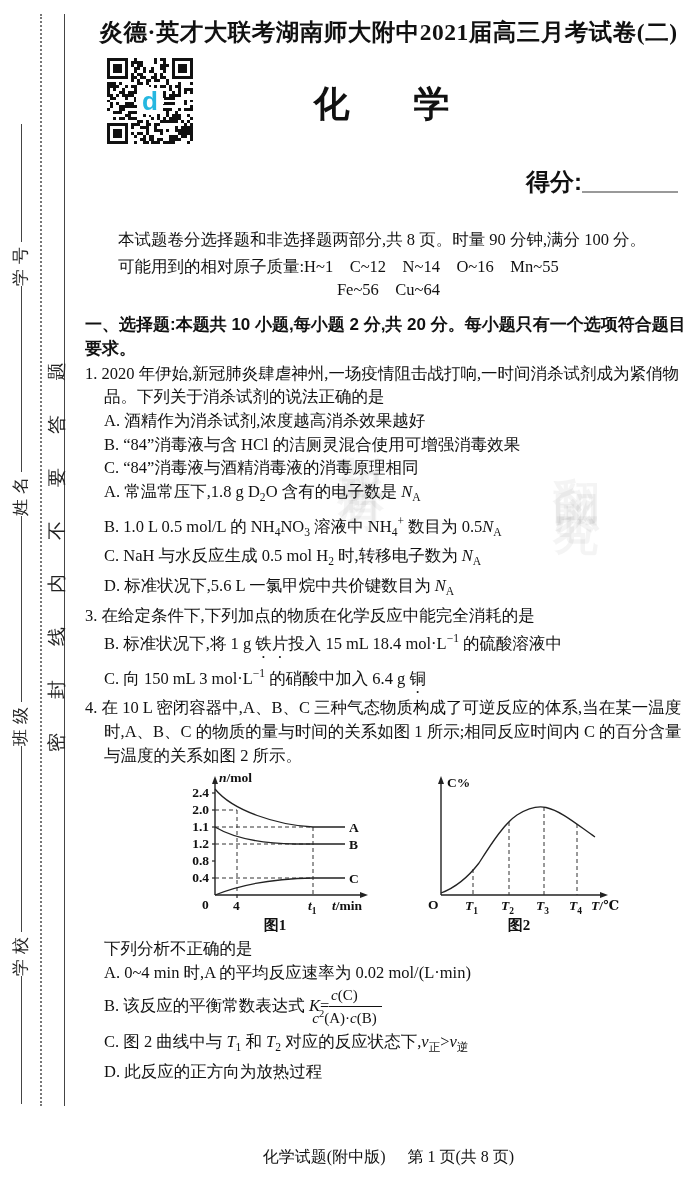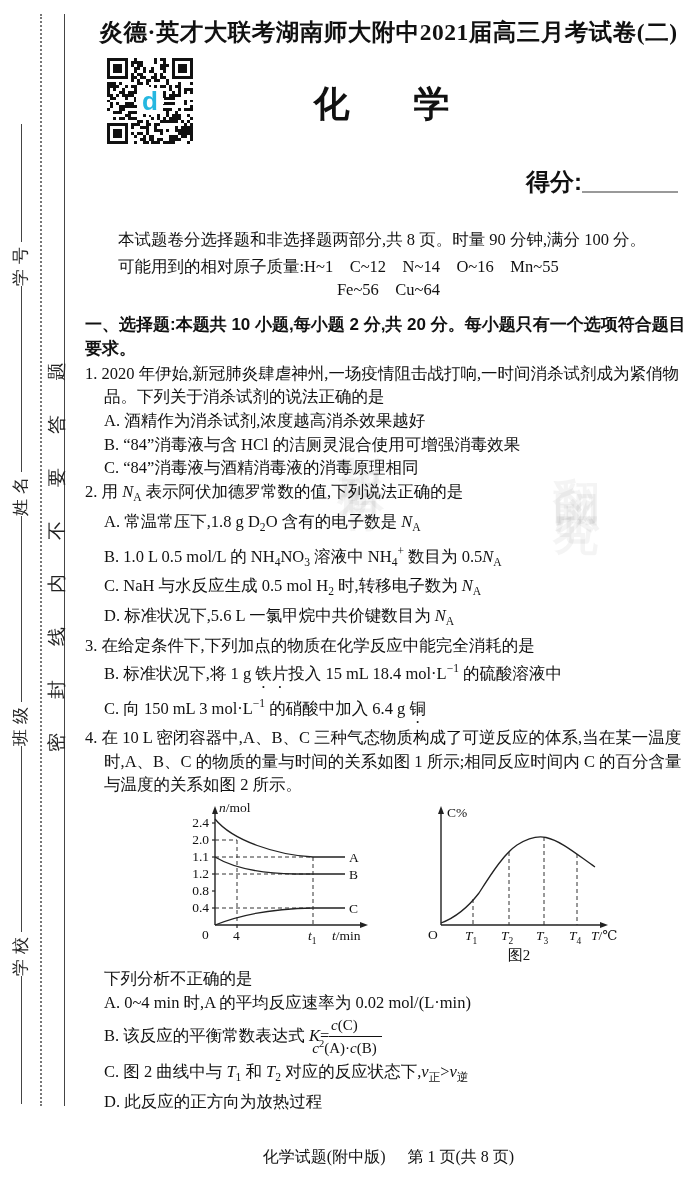--- a/index.html
+++ b/index.html
@@ -60,21 +60,21 @@
   sub,sup { font-size:70%; }
   i { font-style:italic; }
 
   .frac { display:inline-block; vertical-align:middle; text-align:center; font-size:15px; line-height:1.15; }
   .frac .num { display:block; padding:0 5px 1px; }
   .frac .den { display:block; border-top:1.2px solid #111; padding:1px 5px 0; }
   .opt-tall { margin:3px 0; }
 
   
   .figrow { display:flex; gap:38px; margin:6px 0 2px 90px; }
-  .fig { position:relative; }
+  .fig { position:relative;font-weight:bold; }
   .fig1 { width:200px; height:162px; }
   .fig2 { width:212px; height:162px; }
   .fl { position:absolute; font-size:13.5px; line-height:15px; white-space:nowrap; }
   .fl-r { text-align:right; width:30px; }
   .fig-cap { position:absolute; left:0; right:0; top:141px; text-align:center; font-size:15px; }
   .fig svg { position:absolute; left:0; top:0; }
   .axis { stroke:#222; stroke-width:1.4; fill:none; }
   .curve { stroke:#222; stroke-width:1.3; fill:none; }
   .dash { stroke:#333; stroke-width:1; stroke-dasharray:4 3; fill:none; }
   .tick { stroke:#222; stroke-width:1.2; }
@@ -394,24 +394,20 @@
     <div class="q">
       <span>1.</span>
       <span>2020 年伊始,新冠肺炎肆虐神州,一场疫情阻击战打响,一时间消杀试剂成为紧俏物品。下列关于消杀试剂的说法正确的是</span>
     </div>
     <div class="opts">
       <div class="opt">A. 酒精作为消杀试剂,浓度越高消杀效果越好</div>
       <div class="opt">B. “84”消毒液与含 HCl 的洁厕灵混合使用可增强消毒效果</div>
       <div class="opt">C. “84”消毒液与酒精消毒液的消毒原理相同</div>
     </div>
 
-    <div class="q">
-      <span>2.</span>
-      <span>用 <i>N</i><sub>A</sub> 表示阿伏加德罗常数的值,下列说法正确的是</span>
-    </div>
     <div class="opts">
       <div class="opt">A. 常温常压下,1.8 g D<sub>2</sub>O 含有的电子数是 <i>N</i><sub>A</sub></div>
       <div class="opt">B. 1.0 L 0.5 mol/L 的 NH<sub>4</sub>NO<sub>3</sub> 溶液中 NH<sub>4</sub><sup>+</sup> 数目为 0.5<i>N</i><sub>A</sub></div>
       <div class="opt">C. NaH 与水反应生成 0.5 mol H<sub>2</sub> 时,转移电子数为 <i>N</i><sub>A</sub></div>
       <div class="opt">D. 标准状况下,5.6 L 一氯甲烷中共价键数目为 <i>N</i><sub>A</sub></div>
     </div>
 
     <div class="q">
       <span>3.</span>
       <span>在给定条件下,下列加点的物质在化学反应中能完全消耗的是</span>
@@ -455,20 +451,21 @@
         <span class="fl fl-r" style="left:4px;top:63px">1.2</span>
         <span class="fl fl-r" style="left:4px;top:80px">0.8</span>
         <span class="fl fl-r" style="left:4px;top:97px">0.4</span>
         <span class="fl" style="left:27px;top:124px">0</span>
         <span class="fl" style="left:58px;top:125px">4</span>
         <span class="fl" style="left:133px;top:125px"><i>t</i><sub>1</sub></span>
         <span class="fl" style="left:157px;top:125px"><i>t</i>/min</span>
         <span class="fl" style="left:174px;top:47px">A</span>
         <span class="fl" style="left:174px;top:64px">B</span>
         <span class="fl" style="left:174px;top:98px">C</span>
+        <span class="fig-cap">图1</span>
       </div>
 
       <div class="fig fig2">
         <svg width="212" height="158" viewBox="0 0 212 158">
           <line class="axis" x1="28" y1="122" x2="28" y2="8"></line>
           <polygon class="ah" points="28,3 25,11 31,11"></polygon>
           <line class="axis" x1="28" y1="122" x2="190" y2="122"></line>
           <polygon class="ah" points="195,122 187,119 187,125"></polygon>
           <path class="dash" d="M60,96 L60,122 M96,49 L96,122 M131,34 L131,122 M164,51 L164,122"></path>
           <path class="curve" d="M28,120 C44,114 56,103 66,90 C80,68 92,50 104,42 C116,34.5 126,33 133,34.5 C148,38 162,50 182,64"></path>

